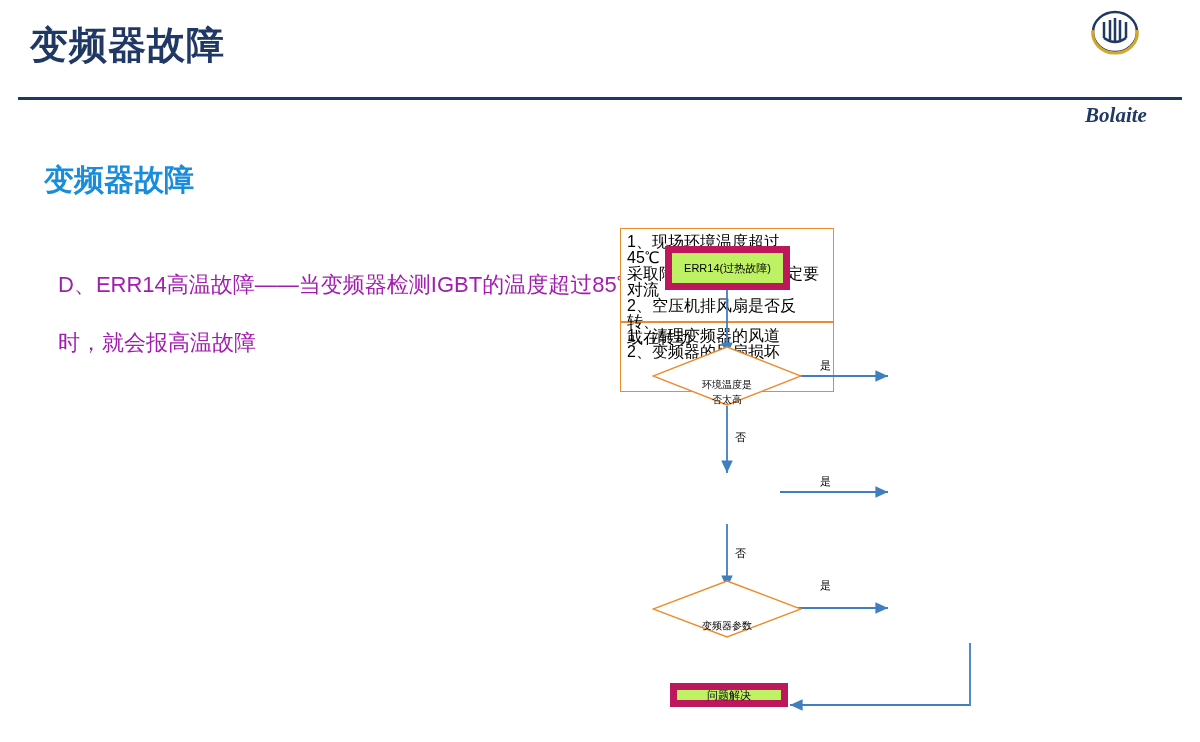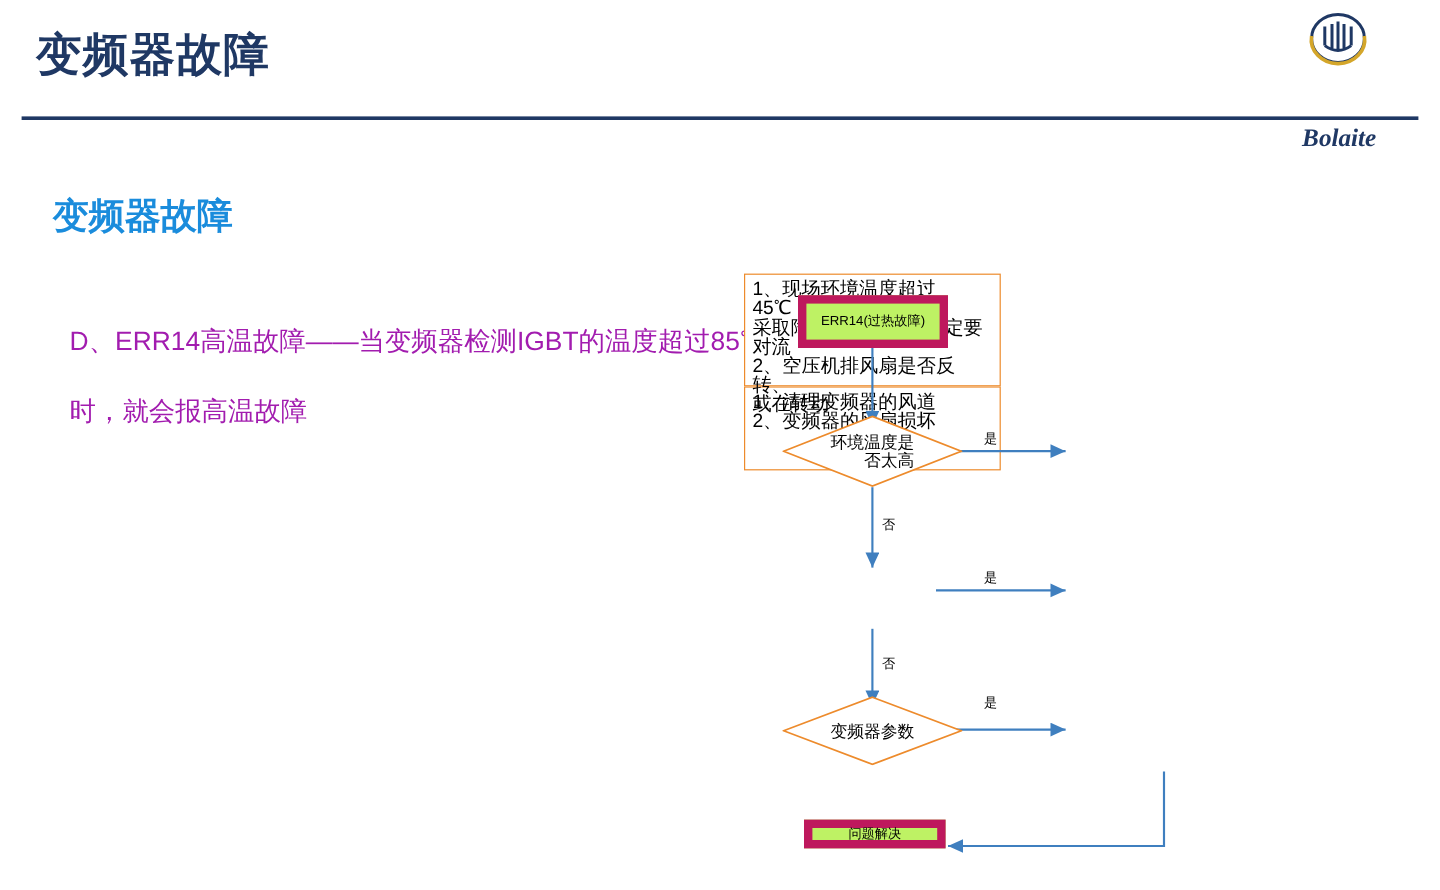--- a/index.html
+++ b/index.html
@@ -128,28 +128,28 @@
     position: absolute;
   }
   .diamond-shape {
     position: absolute;
     left: 0; top: 0;
     width: 100%;
     height: 100%;
   }
   .diamond-label {
     position: absolute;
-    left: 0; top: 0;
+    left: 0; top: 16px;
     width: 100%;
     height: 100%;
     display: flex;
     align-items: center;
     justify-content: center;
-    text-align: right;
-    font-size: 14px;
+    text-align: center;
+    font-size: 10px;
     line-height: 15px;
     color: #000;
   }
   .edge-label {
     position: absolute;
     font-size: 11px;
     color: #000;
   }
   svg.connector {
     position: absolute;

